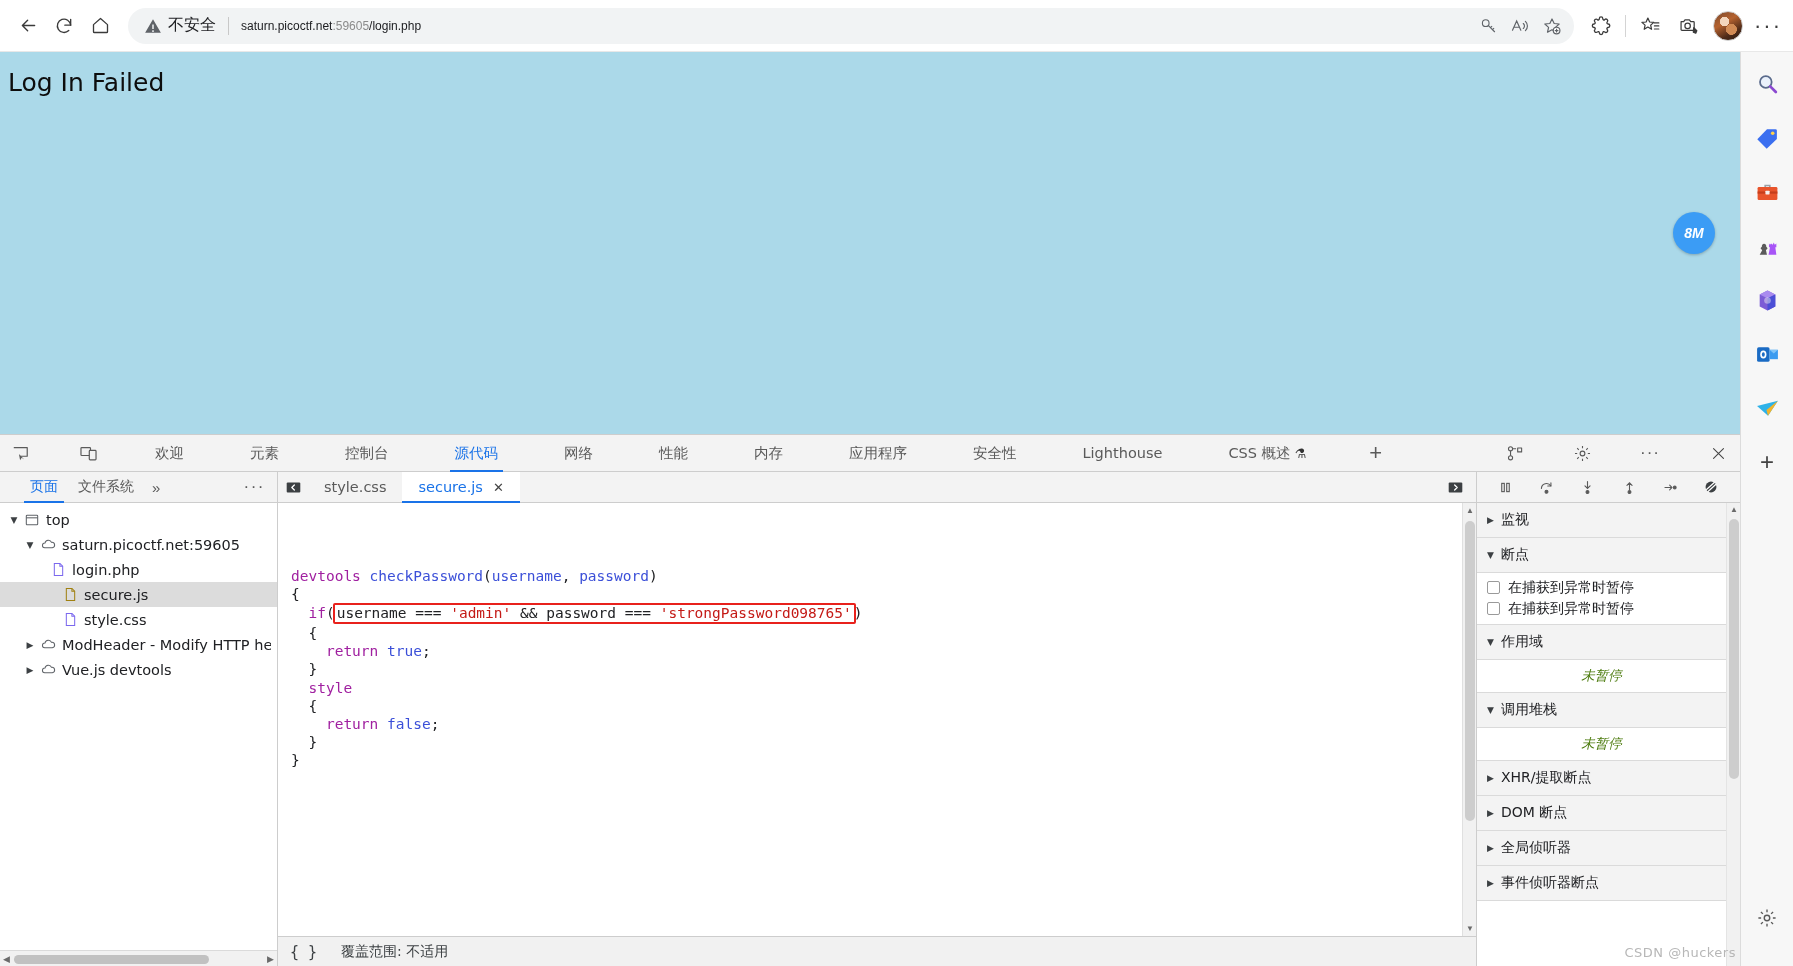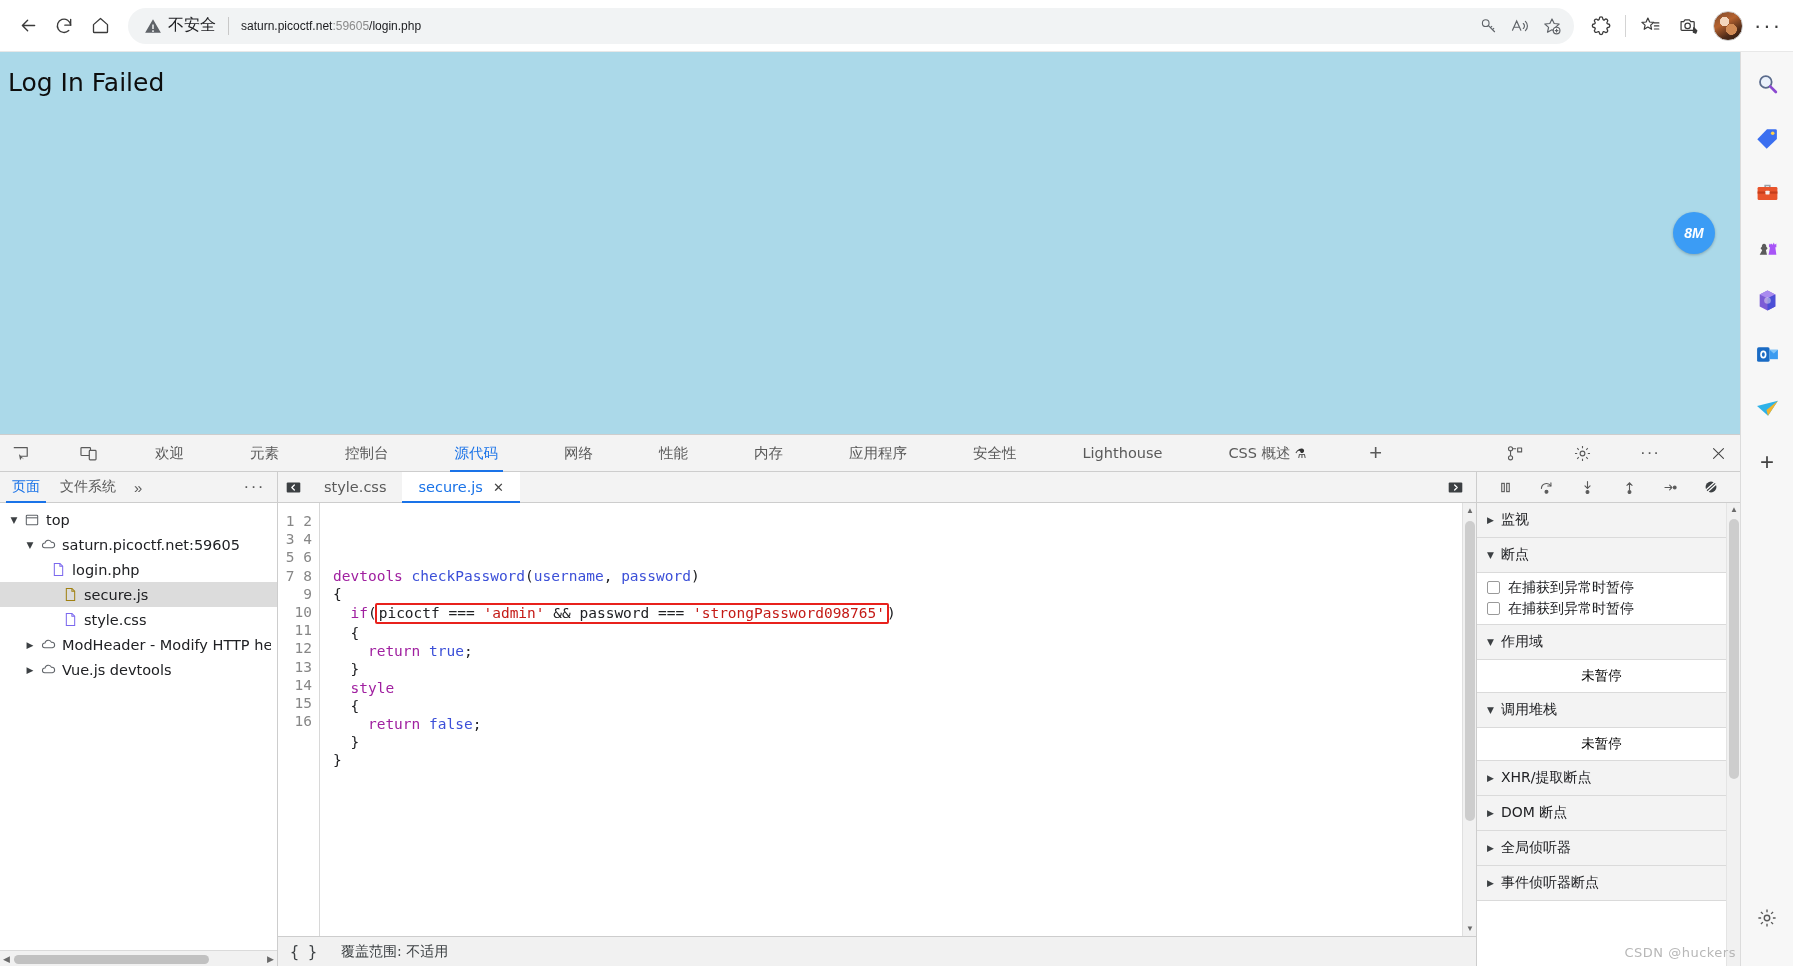--- a/index.html
+++ b/index.html
@@ -134,21 +134,21 @@
   
   .navigator {
     width: 278px; min-width: 278px;
     border-right: 1px solid #cdcdcd;
     display: flex; flex-direction: column;
     background: #ffffff;
   }
   .nav-tabs {
     height: 31px; min-height: 31px;
     background: #f3f3f3; border-bottom: 1px solid #cdcdcd;
-    display: flex; align-items: center; padding-left: 2px;
+    display: flex; align-items: center; padding-left: 20px;
   }
   .nav-tab {
     height: 31px; padding: 0 10px; display: flex; align-items: center;
     font-size: 14px; color: #5a5a5a; position: relative;
     font-family: "DejaVu Sans", sans-serif; white-space: nowrap;
   }
   .nav-tab.active { color: #1a73e8; }
   .nav-tab.active::after {
     content: ""; position: absolute; left: 4px; right: 4px; bottom: 0;
     height: 2px; background: #1a73e8;
@@ -281,21 +281,21 @@
     display: flex; align-items: center; height: 21px;
     font-size: 14px; color: #202124;
     font-family: "DejaVu Sans", sans-serif;
   }
   .cbox {
     width: 13px; height: 13px; border: 1px solid #9a9a9a;
     background: #fff; border-radius: 2px; margin-right: 8px; flex: 0 0 auto;
   }
   .dbg-empty {
     background: #fff; height: 33px; display: flex; align-items: center; justify-content: center;
-    font-size: 13.5px; color: #000000; 
+    font-size: 13.5px; color: #4d7c0f; font-style: italic;
     border-bottom: 1px solid #dadada;
     font-family: "DejaVu Sans", sans-serif;
   }
   .dbg-vscroll { width: 14px; min-width: 14px; background: #f1f1f1; position: relative; border-left: 1px solid #e4e4e4; }
   .dbg-vscroll .arr { position: absolute; left: 3px; top: 2px; font-size: 8px; color: #6a6a6a; }
   .dbg-vscroll .thumb { position: absolute; left: 2px; top: 16px; width: 10px; height: 260px; background: #cdcdcd; border-radius: 5px; }
 
   
   .edge-rail {
     width: 53px; min-width: 53px;
@@ -588,42 +588,26 @@
               <div class="ed-tabbar-spacer"></div>
               <div class="ed-panel-btn" style="margin-right:6px;">
                 <svg width="17" height="17" viewBox="0 0 20 20" fill="none" stroke="currentColor" stroke-width="1.3">
                   <rect x="2" y="4" width="16" height="12" rx="1.2" fill="#3c4043" stroke="none"></rect>
                   <path d="M9 7l3 3-3 3" stroke="#fff" stroke-width="1.5" stroke-linecap="round" stroke-linejoin="round"></path>
                 </svg>
               </div>
             </div>
 
             <div class="code-area">
-              <div class="gutter">1
-2
-3
-4
-5
-6
-7
-8
-9
-10
-11
-12
-13
-14
-15
-16</div>
               <div class="code"><span> </span>
 <span> </span>
 <span> </span>
 <span><span class="kw">devtools </span><span class="fn">checkPassword</span><span class="plain">(</span><span class="pm">username</span><span class="plain">, </span><span class="pm">password</span><span class="plain">)</span></span>
 <span><span class="plain">{</span></span>
-<span><span class="plain">  </span><span class="kw">if</span><span class="plain">(</span><span class="hl-box"><span class="plain">picoctf === </span><span class="str">'admin'</span><span class="plain"> &amp;&amp; password === </span><span class="str">'strongPassword098765'</span></span><span class="plain">)</span></span>
+<span><span class="plain">  </span><span class="kw">if</span><span class="plain">(</span><span class="hl-box"><span class="plain">username === </span><span class="str">'admin'</span><span class="plain"> &amp;&amp; password === </span><span class="str">'strongPassword098765'</span></span><span class="plain">)</span></span>
 <span><span class="plain">  {</span></span>
 <span><span class="plain">    </span><span class="kw">return </span><span class="fn">true</span><span class="plain">;</span></span>
 <span><span class="plain">  }</span></span>
 <span><span class="plain">  </span><span class="kw">style</span></span>
 <span><span class="plain">  {</span></span>
 <span><span class="plain">    </span><span class="kw">return </span><span class="fn">false</span><span class="plain">;</span></span>
 <span><span class="plain">  }</span></span>
 <span><span class="plain">}</span></span>
 <span> </span>
 <span> </span></div>

